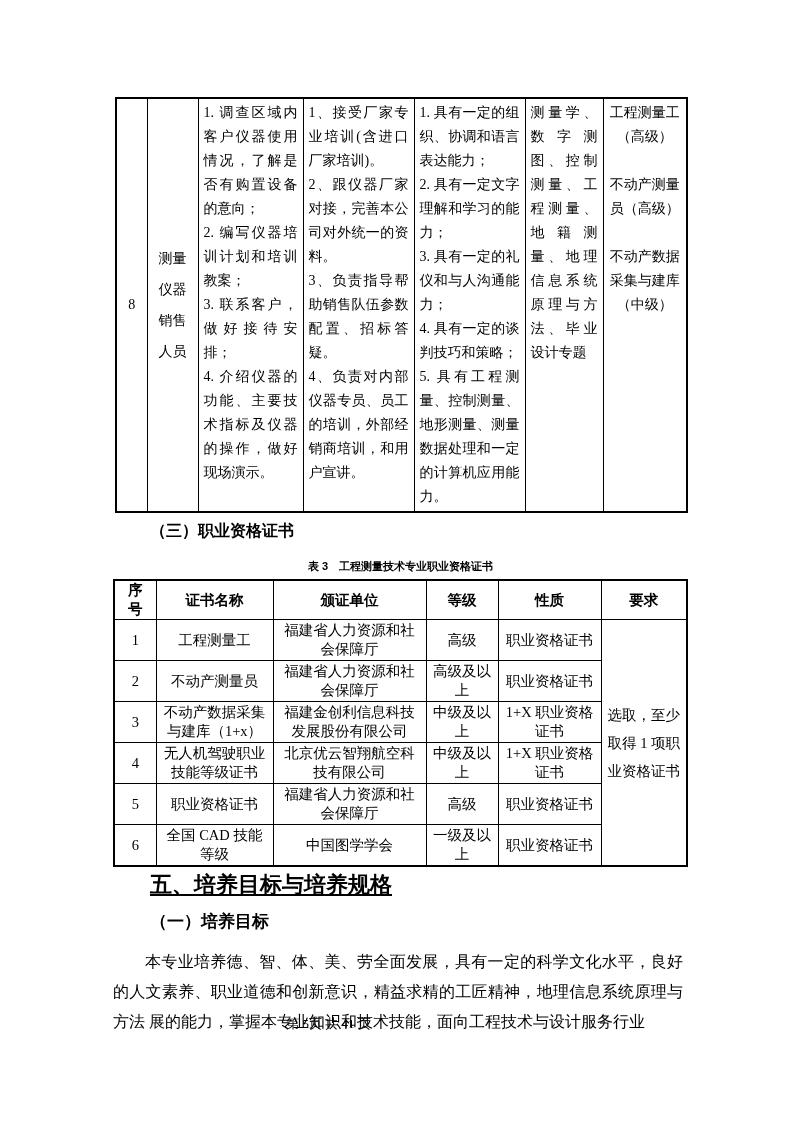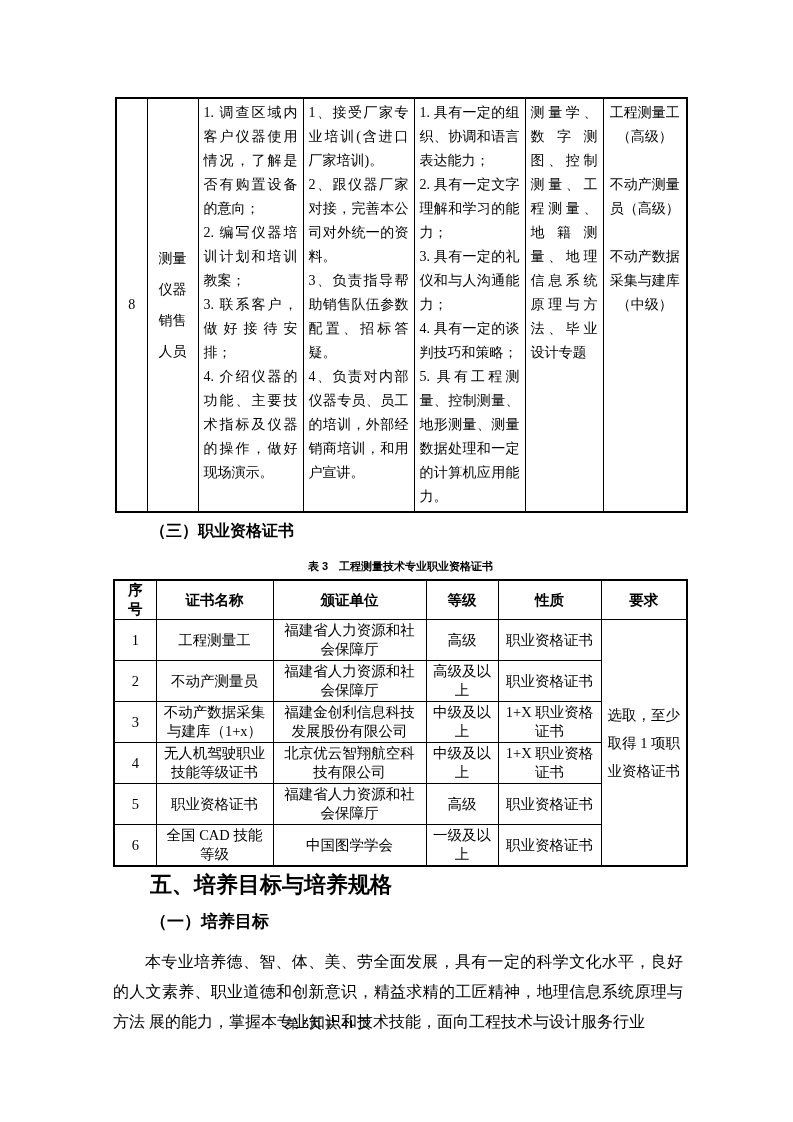--- a/index.html
+++ b/index.html
@@ -90,20 +90,21 @@
     line-height:24px;
     text-align:justify;
   }
 
   .h-big {
     margin:4px 0 0 150px;
     font-family:"Liberation Sans","DejaVu Sans",sans-serif;
     font-weight:bold;
     font-size:22px;
     line-height:28px;
+    text-decoration:underline;
   }
   .h-sub2 {
     margin:12px 0 0 150px;
     font-family:"Liberation Sans","DejaVu Sans",sans-serif;
     font-weight:bold;
     font-size:17px;
     line-height:22px;
   }
   .para {
     margin:14px 0 0 113px;

